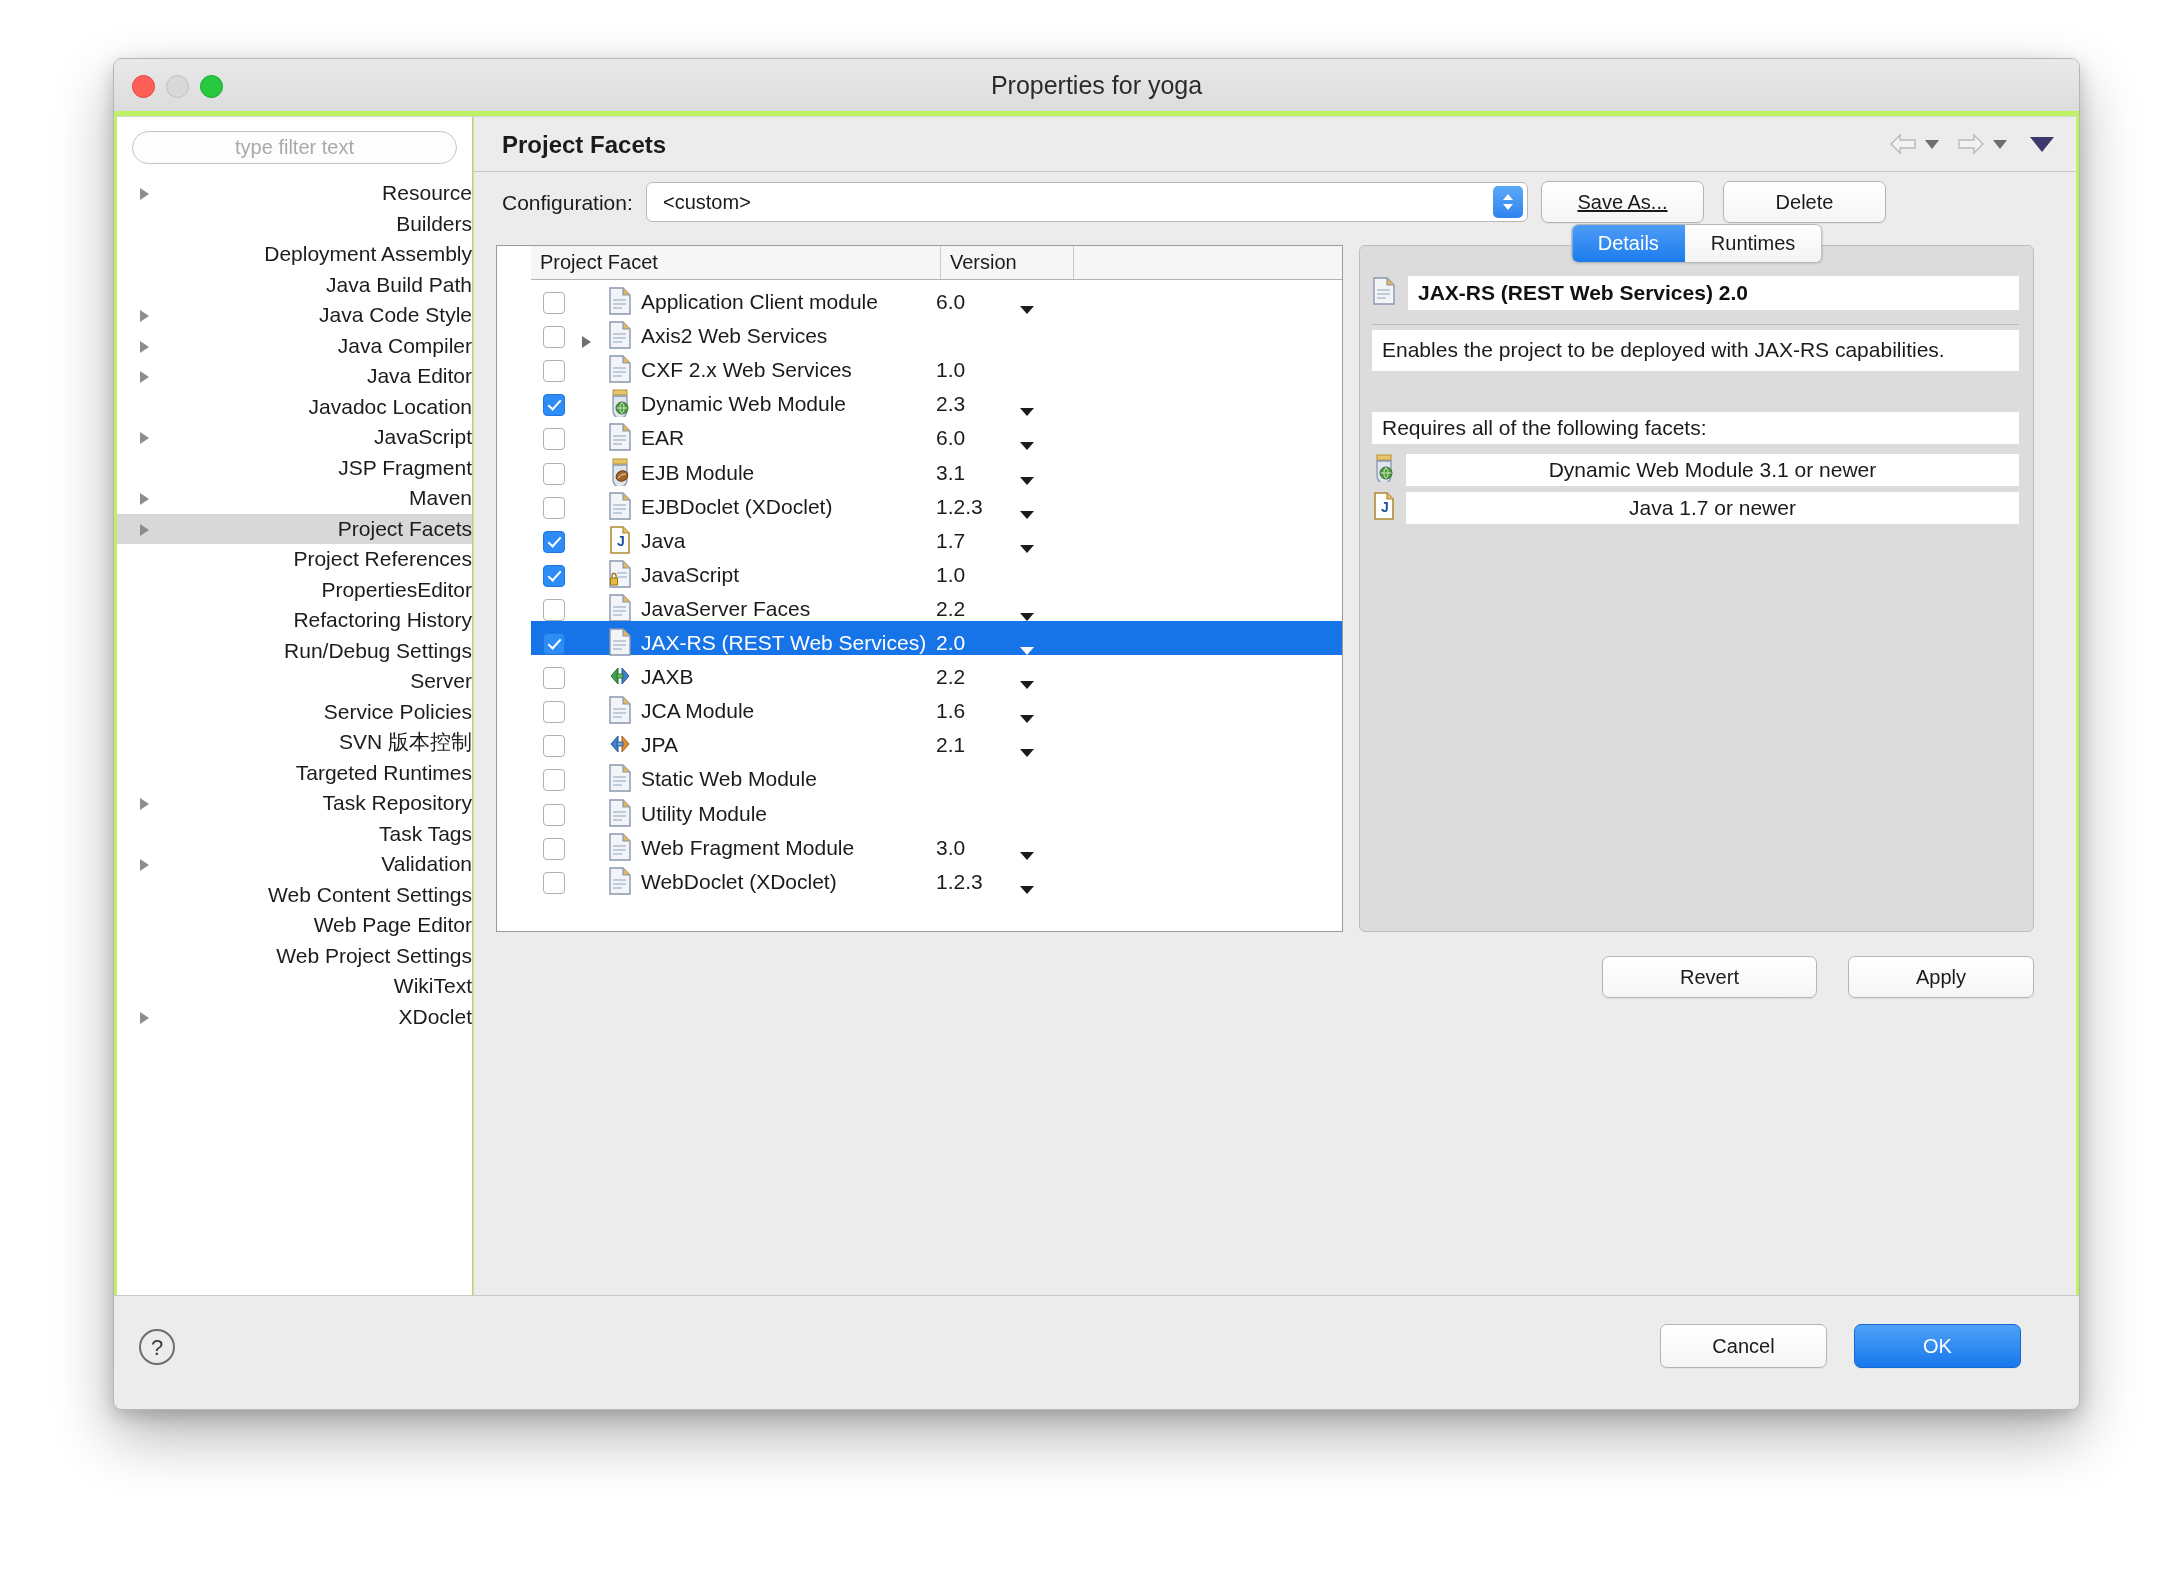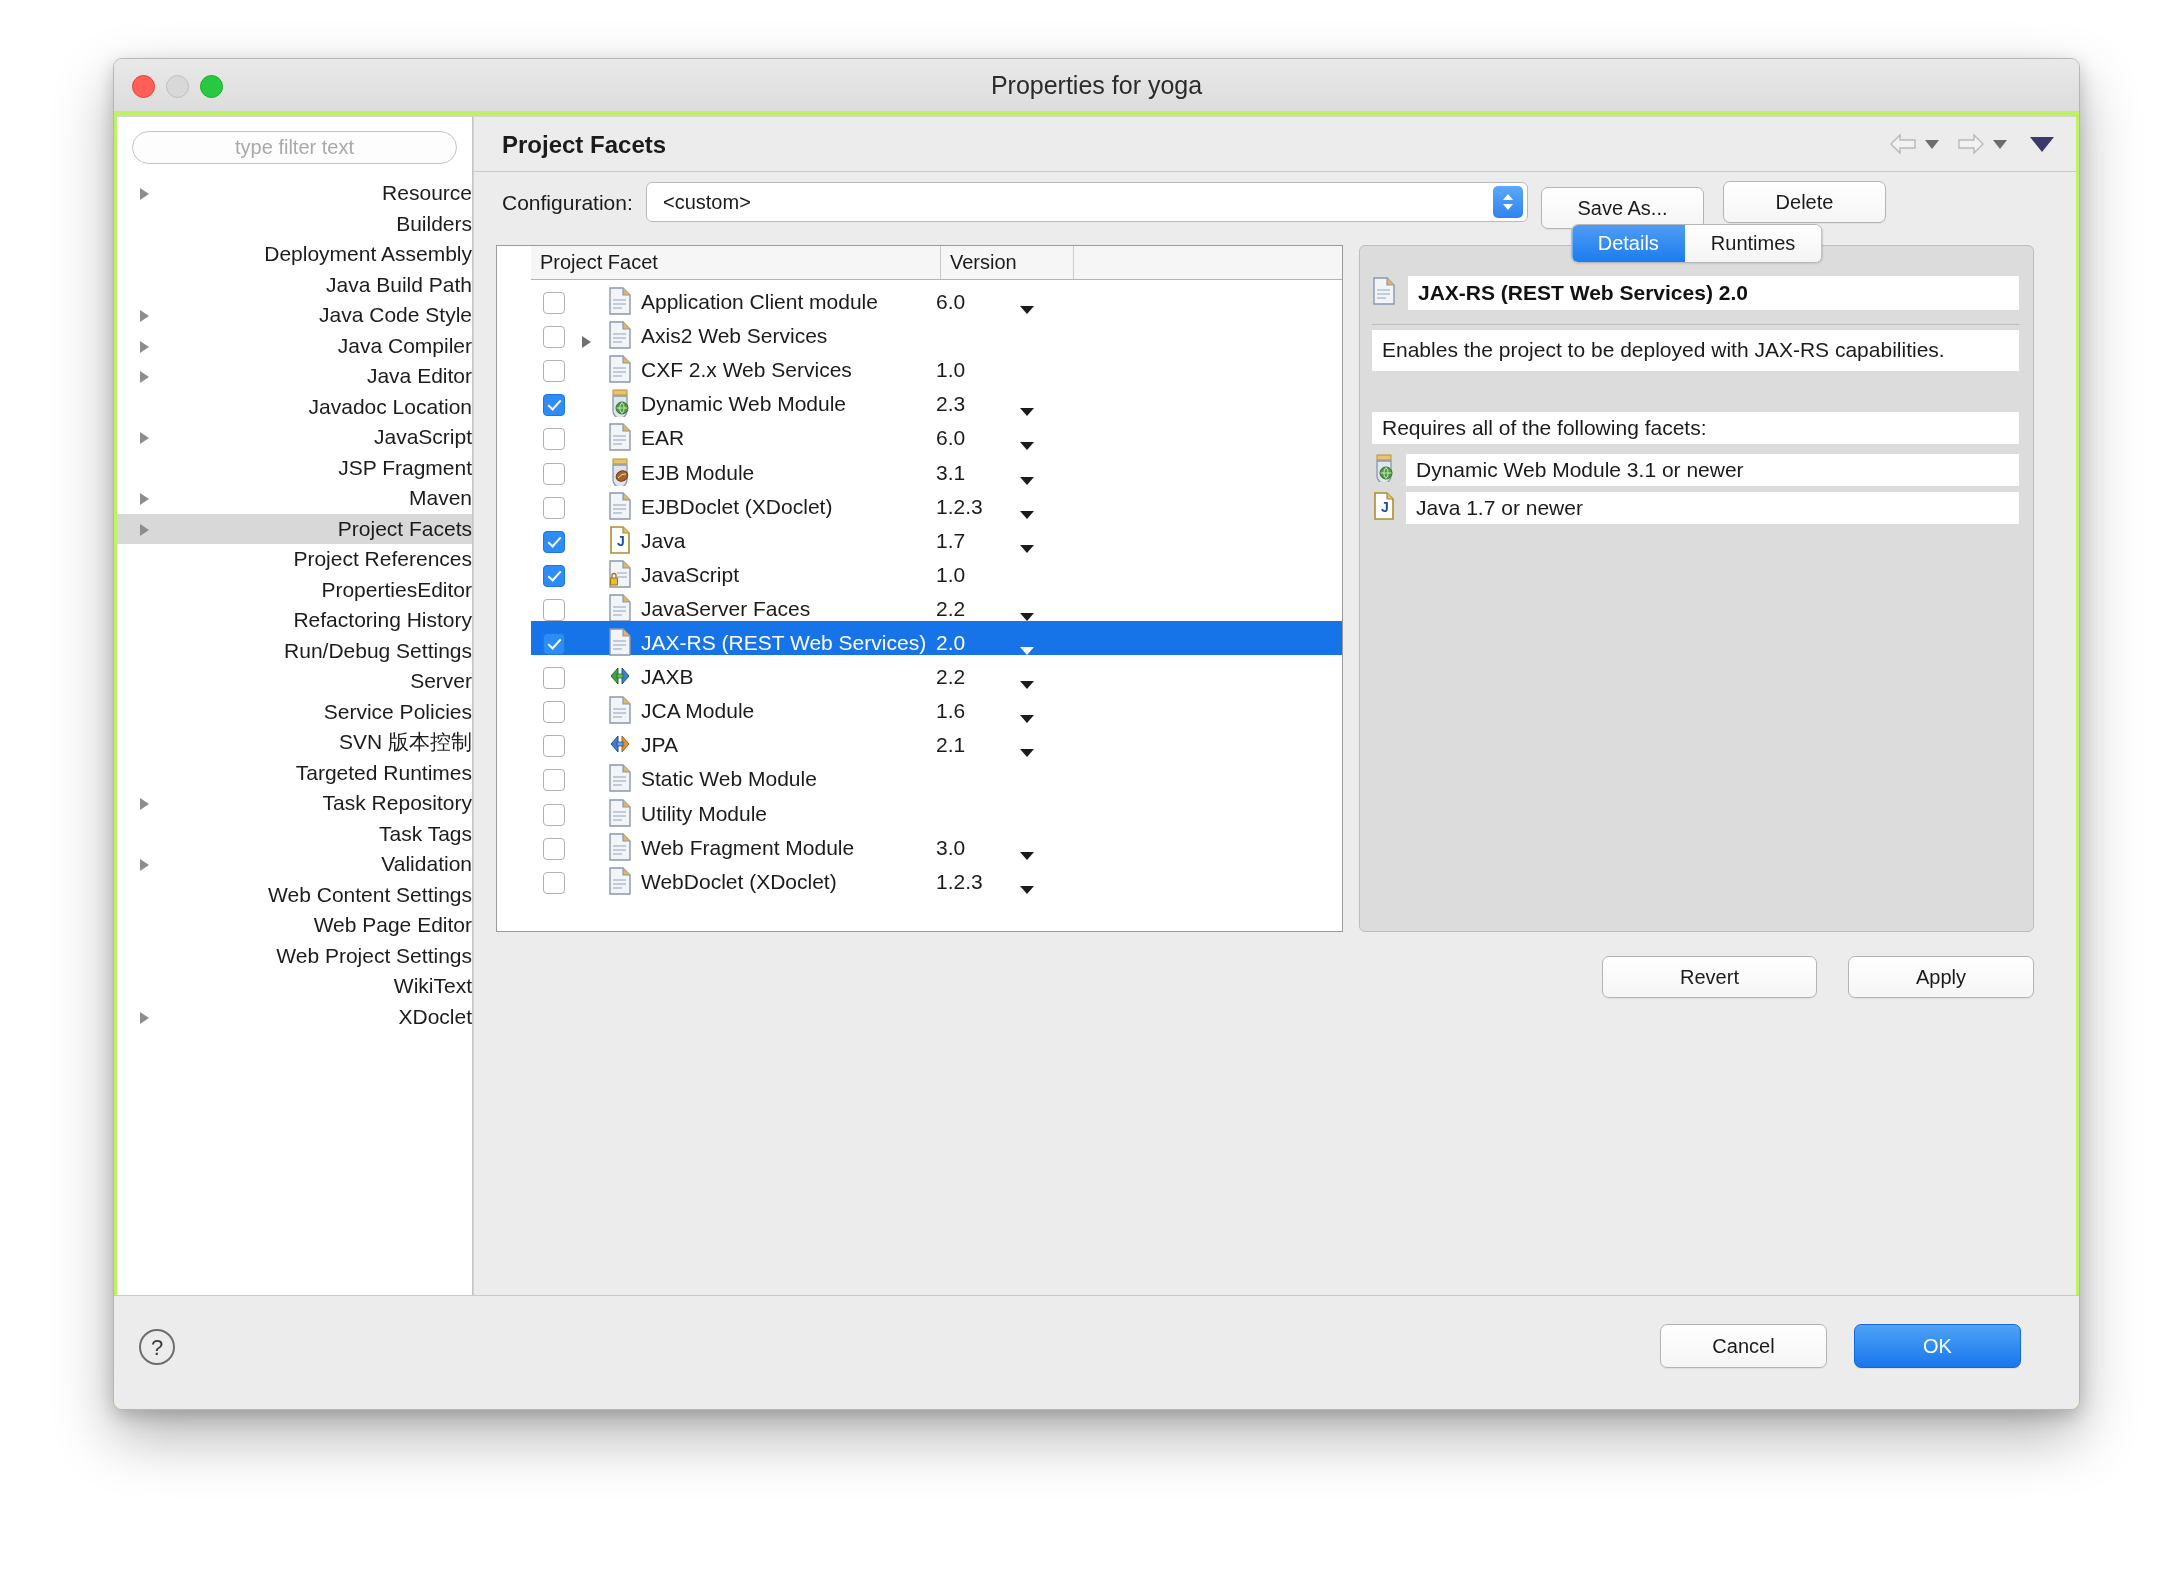--- a/index.html
+++ b/index.html
@@ -184,22 +184,22 @@
     background: linear-gradient(to bottom, #ffffff, #f5f5f5);
     border: 1px solid #b4b4b4;
     border-radius: 7px;
     font-size: 20px;
     color: #1b1b1b;
     font-family: "Liberation Sans", sans-serif;
     cursor: default;
     box-shadow: 0 1px 1px rgba(0,0,0,0.06);
   }
   .btn-saveas {
-    position: absolute; left: 1067px; top: 16px;
-    width: 163px; height: 42px;
+    position: absolute; left: 1067px; top: 10px;
+    width: 163px; height: 42px; text-decoration: underline;
   }
   .btn-delete {
     position: absolute; left: 1249px; top: 10px;
     width: 163px; height: 42px;
   }
 
   
   .facet-table {
     position: absolute;
     left: 22px; top: 128px;
@@ -354,20 +354,21 @@
   .d-req-item {
     display: flex; align-items: center;
     gap: 10px;
     margin-bottom: 6px;
   }
   .d-req-item .rtext {
     flex: 1;
     background: #ffffff;
     font-size: 21px; color: #1b1b1b;
     padding: 4px 10px;
+    text-align: center;
   }
 
   
   .btn-revert {
     position: absolute; left: 1128px; top: 839px;
     width: 215px; height: 42px;
   }
   .btn-apply {
     position: absolute; left: 1374px; top: 839px;
     width: 186px; height: 42px;

